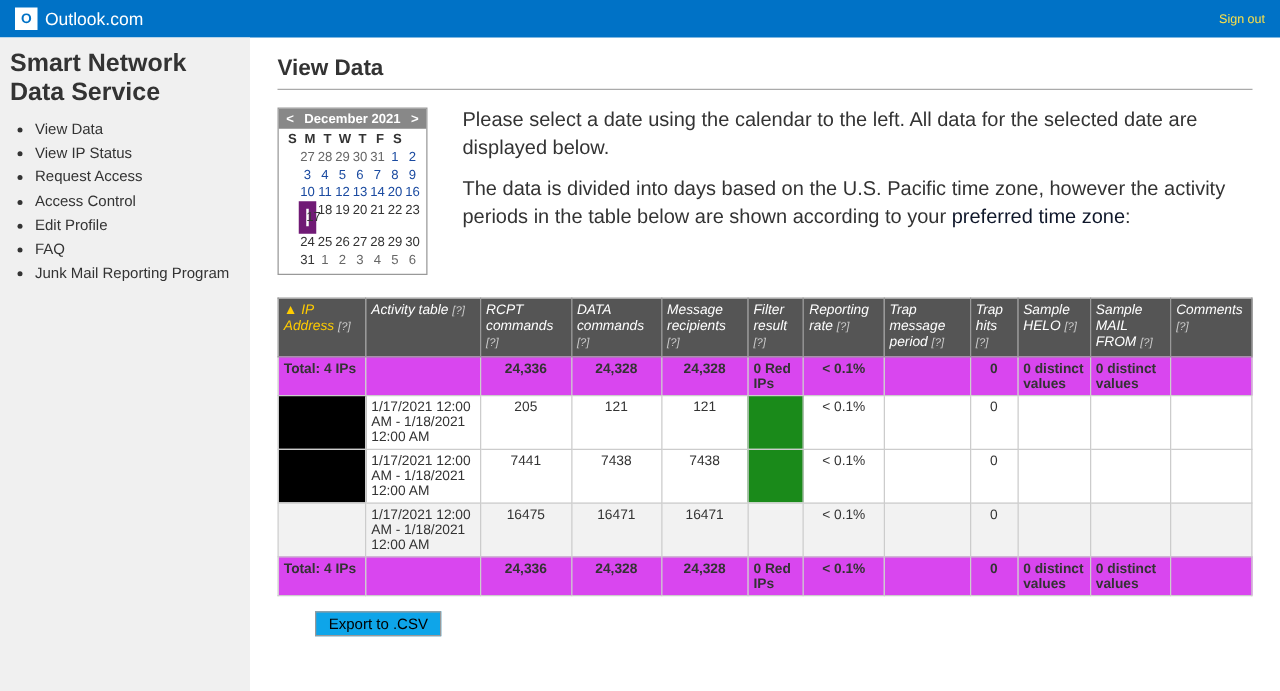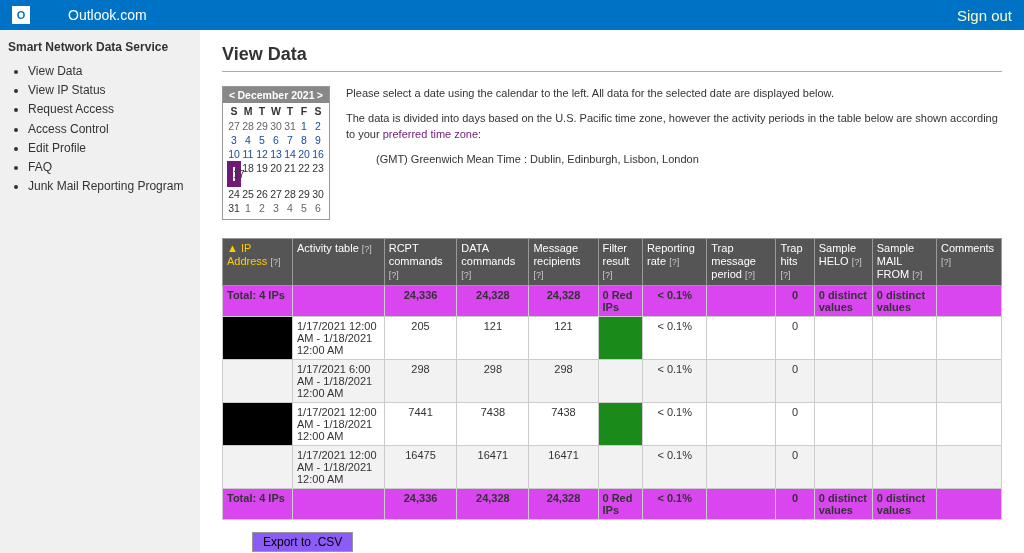--- a/index.html
+++ b/index.html
@@ -1,55 +1,55 @@
 <!DOCTYPE html>
 <html><head>
 <meta charset="utf-8">
 <style>
 * { box-sizing: border-box; margin: 0; padding: 0; }
 body { font-family: "Segoe UI", Tahoma, sans-serif; font-size: 12px; color: #333; background: #fff; }
 .header { background: #0072c6; color: #fff; height: 30px; display: flex; align-items: center; padding: 0 12px; justify-content: space-between; }
 .header-left { display: flex; align-items: center; gap: 6px; }
 .logo-box { width: 18px; height: 18px; background: #fff; color: #0072c6; display: flex; align-items: center; justify-content: center; font-weight: bold; font-size: 11px; }
-.header-title { font-size: 14px; margin-left: 32px; }
-.signout { color: #fef9c3; text-decoration: none; font-size: 15px; }
+.header-title { font-size: 14px; }
+.signout { color: #fde047; text-decoration: none; font-size: 10px; }
 .container { display: flex; }
 .sidebar { width: 200px; background: #f0f0f0; padding: 10px 8px; min-height: 523px; }
-.sidebar h2 { font-size: 12px; font-weight: 600; margin-bottom: 8px; }
+.sidebar h2 { font-size: 20px; font-weight: 600; margin-bottom: 8px; }
 .sidebar ul { list-style: disc; padding-left: 20px; }
 .sidebar li { font-size: 12px; line-height: 1.6; cursor: pointer; }
 .main { flex: 1; padding: 14px 22px; }
 .main h1 { font-size: 18px; font-weight: bold; margin-bottom: 6px; }
 .divider { border: none; border-top: 1px solid #aaa; margin-bottom: 14px; }
 .top-row { display: flex; gap: 16px; }
 .calendar { border: 1px solid #999; font-size: 10.5px; background: #fff; }
 .cal-head { background: #888; color: #fff; text-align: center; font-weight: bold; padding: 2px 0; display: flex; justify-content: space-between; padding: 2px 6px; }
 .cal-nav { cursor: pointer; }
 .cal-dow { display: grid; grid-template-columns: repeat(7, 14px); text-align: center; font-weight: bold; padding: 2px 4px; gap: 0; }
 .cal-dow span { width: 14px; }
-.cal-grid { display: grid; grid-template-columns: repeat(7, 14px); text-align: center; padding: 0 4px 4px; gap: 0; }
+.cal-grid { display: grid; grid-template-columns: repeat(7, 14px); text-align: center; padding: 0 4px 4px; gap: 0; margin-left: 12px; }
 .cal-grid span { width: 14px; padding: 1px 0; cursor: pointer; }
 .cal-other { color: #666; }
 .cal-link { color: #1a4aa0; }
 .cal-sel { border: 6px solid #701a75; }
-.intro { font-size: 11px; line-height: 1.4; }
+.intro { font-size: 16px; line-height: 1.4; margin-left: 12px; }
 .intro p { margin-bottom: 10px; }
-.link { color: #701a75; cursor: pointer; }
+.link { color: #0f172a; cursor: pointer; }
 .tz { margin-left: 30px; }
 .data-table { width: 100%; border-collapse: collapse; margin-top: 18px; font-size: 11px; }
-.data-table th { background: #555; color: #fff; text-align: left; padding: 3px 4px; border: 1px solid #999; font-weight: normal; vertical-align: top; line-height: 1.2; }
+.data-table th { background: #555; color: #fff; text-align: left; padding: 3px 4px; border: 1px solid #999; font-weight: normal; vertical-align: top; line-height: 1.2; font-style: italic; }
 .data-table th .sort { color: #ffcc00; }
 .data-table th .q { color: #ccc; font-size: 9px; }
 .data-table td { border: 1px solid #ccc; padding: 3px 4px; vertical-align: top; }
 .data-table tr.total td { background: #d946ef; font-weight: bold; }
 .data-table tr.row-alt td { background: #f2f2f2; }
 .num { text-align: center; }
 .ip-cell { background: #000; width: 70px; }
 .green { background: #1a8a1a; }
-.export-btn { margin: 12px 0 12px 30px; padding: 2px 10px; font-size: 12px; background: #8b5cf6; border: 1px solid #999; cursor: pointer; }
+.export-btn { margin: 12px 0 12px 30px; padding: 2px 10px; font-size: 12px; background: #0ea5e9; border: 1px solid #999; cursor: pointer; }
 </style>
 </head>
 <body>
 
 <div class="header">
   <div class="header-left">
     <div class="logo-box">O</div>
     <span class="header-title">Outlook.com</span>
   </div>
   <a class="signout">Sign out</a>
@@ -133,21 +133,20 @@
             <span class="cal-other">5</span>
             <span class="cal-other">6</span>
           </div>
       </div>
 
       <div class="intro">
         <p>Please select a date using the calendar to the left. All data for the selected date are displayed below.</p>
         <p>
           <span>The data is divided into days based on the U.S. Pacific time zone, however the activity periods in the table below are shown according to your </span><span class="link">preferred time zone</span><span>:</span>
         </p>
-        <p class="tz">(GMT) Greenwich Mean Time : Dublin, Edinburgh, Lisbon, London</p>
       </div>
     </div>
 
     <table class="data-table">
       <thead>
         <tr>
           <th><span class="sort">▲ </span><span class="sort">IP Address</span> <span class="q">[?]</span></th>
           <th><span>Activity table</span> <span class="q">[?]</span></th>
           <th><span>RCPT commands</span> <span class="q">[?]</span></th>
           <th><span>DATA commands</span> <span class="q">[?]</span></th>
@@ -183,34 +182,20 @@
             <td class="num">121</td>
             <td class="num">121</td>
             <td class="green"></td>
             <td class="num">&lt; 0.1%</td>
             <td></td>
             <td class="num">0</td>
             <td></td>
             <td></td>
             <td></td>
           </tr>
-          <tr class="row-alt">
-            <td class="ip-cell"></td>
-            <td>1/17/2021 6:00 AM - 1/18/2021 12:00 AM</td>
-            <td class="num">298</td>
-            <td class="num">298</td>
-            <td class="num">298</td>
-            <td class="green"></td>
-            <td class="num">&lt; 0.1%</td>
-            <td></td>
-            <td class="num">0</td>
-            <td></td>
-            <td></td>
-            <td></td>
-          </tr>
           <tr>
             <td class="ip-cell"></td>
             <td>1/17/2021 12:00 AM - 1/18/2021 12:00 AM</td>
             <td class="num">7441</td>
             <td class="num">7438</td>
             <td class="num">7438</td>
             <td class="green"></td>
             <td class="num">&lt; 0.1%</td>
             <td></td>
             <td class="num">0</td>

